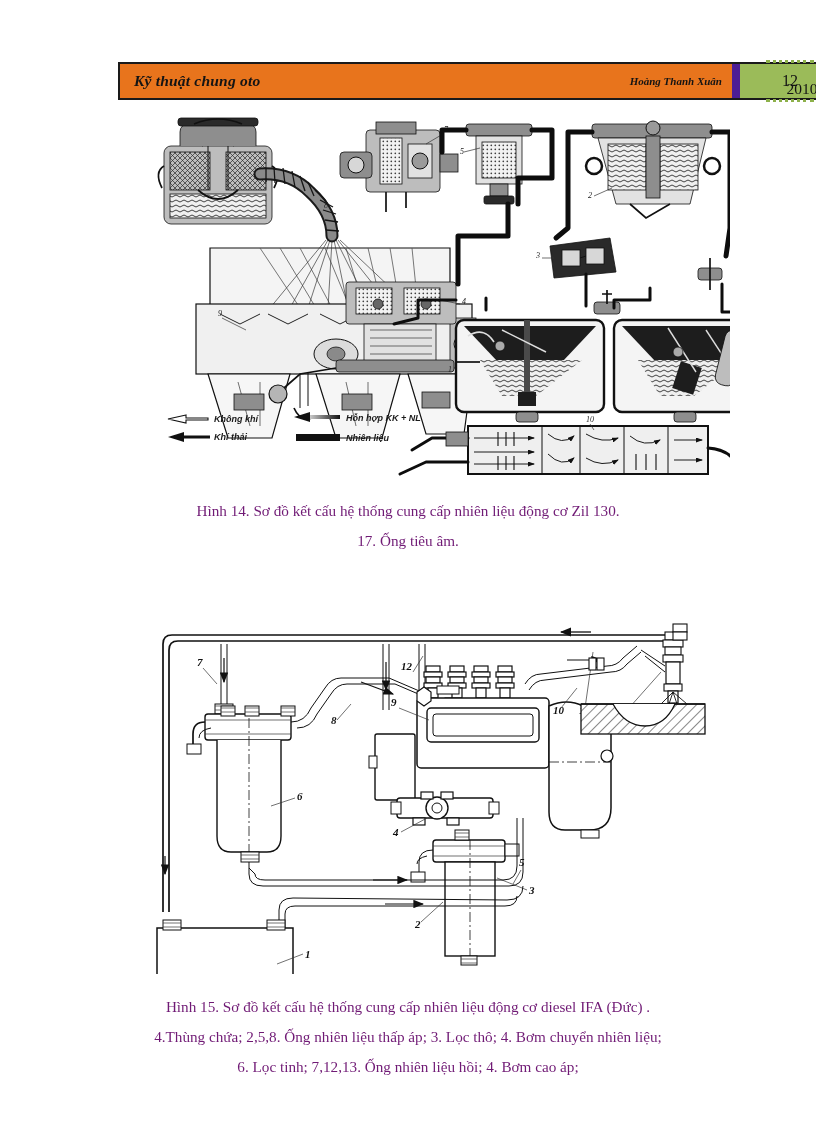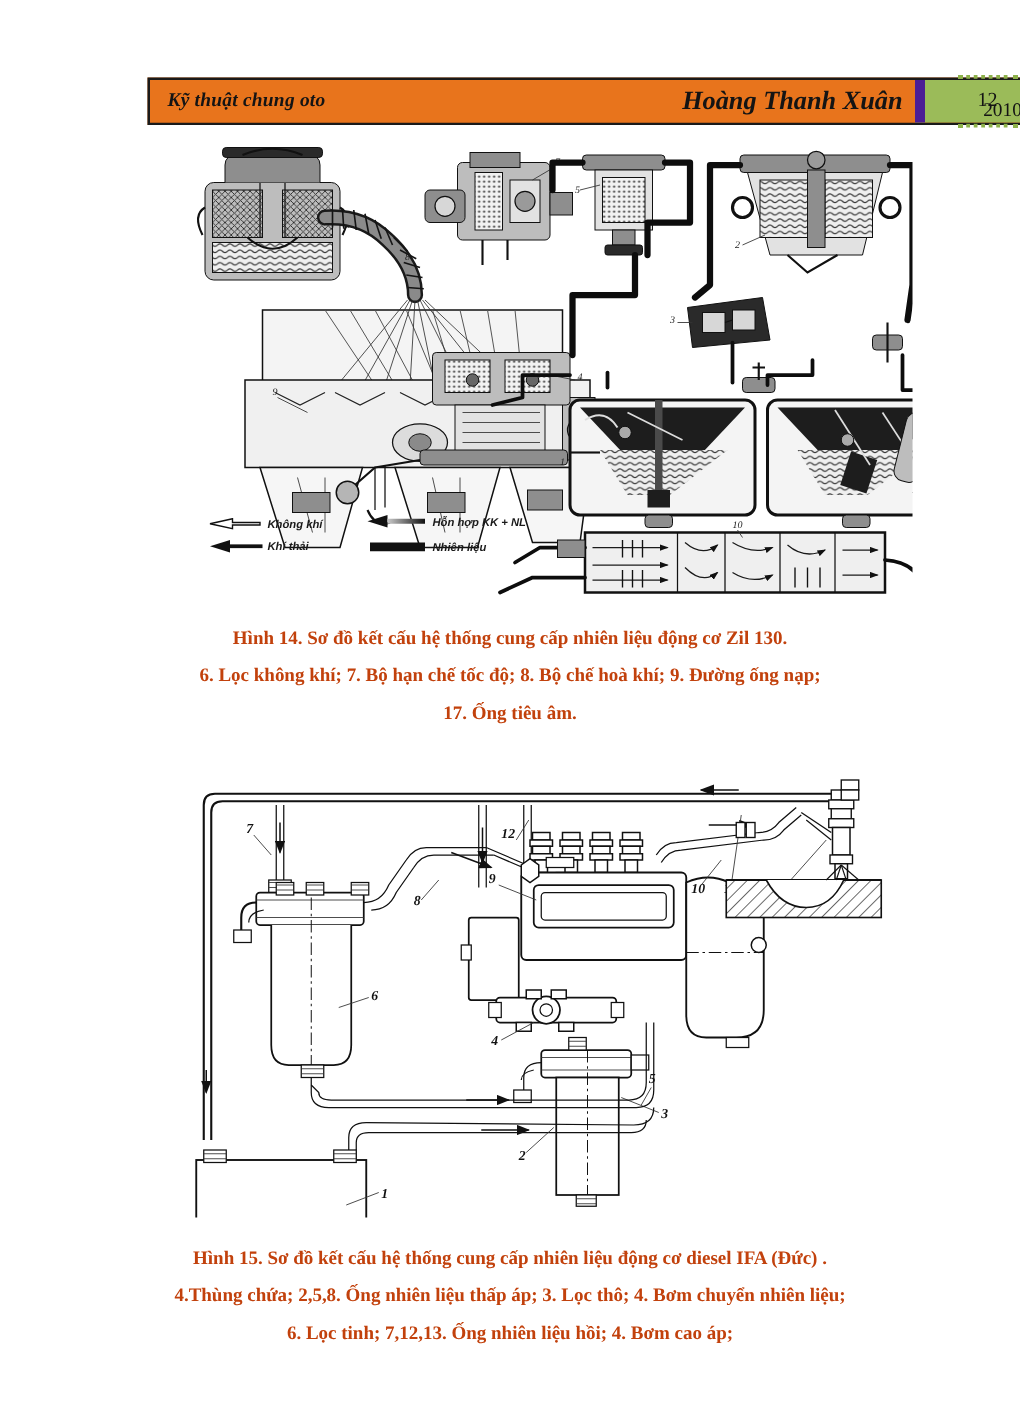--- a/index.html
+++ b/index.html
@@ -55,21 +55,21 @@
     white-space: nowrap;
     letter-spacing: 0.2px;
   }
   .hdr-author {
     position: absolute;
     right: 10px;
     top: 50%;
     transform: translateY(-50%);
     font-style: italic;
     font-weight: bold;
-    font-size: 21px;
+    font-size: 11px;
     color: #141414;
     white-space: nowrap;
   }
   .hdr-green {
     flex: 0 0 124px;
     background: #9BBB59;
     border-left: 8px solid #4c1d95;
     display: flex;
     align-items: flex-end;
     justify-content: center;
@@ -121,23 +121,22 @@
     position: absolute;
     left: 60px;
     width: 696px;
     text-align: center;
   }
   #caption-1 { top: 496px; }
   #caption-2 { top: 992px; }
   .caption-line {
     font-size: 15.2px;
     line-height: 30px;
-    color: #c2410c;
+    color: #701a75;
     white-space: nowrap;
-    font-weight: bold;
   }
 
   
   .lg-text {
     font-family: "Liberation Sans", sans-serif;
     font-style: italic;
     font-size: 9px;
     font-weight: bold;
     fill: #1a1a1a;
   }
@@ -466,21 +465,20 @@
     <g>
       <rect x="146" y="326" width="44" height="7" fill="#111"></rect>
     </g>
     <text class="lg-text" x="196" y="333">Nhiên liệu</text>
   </g>
 </svg>
 </div>
 
 <div class="caption-block" id="caption-1">
   <div class="caption-line">Hình 14. Sơ đồ kết cấu hệ thống cung cấp nhiên liệu động cơ Zil 130.</div>
-  <div class="caption-line">6. Lọc không khí; 7. Bộ hạn chế tốc độ; 8. Bộ chế hoà khí; 9. Đường ống nạp;</div>
   <div class="caption-line">17. Ống tiêu âm.</div>
 </div>
 
 <div class="figure" id="figure-2">
 <svg viewBox="0 0 565 352" xmlns="http://www.w3.org/2000/svg">
   <defs>
     <pattern id="grnd" width="7" height="7" patternUnits="userSpaceOnUse" patternTransform="rotate(45)">
       <rect width="7" height="7" fill="#ffffff"></rect>
       <line x1="0" y1="0" x2="0" y2="7" stroke="#111" stroke-width="1"></line>
     </pattern>

